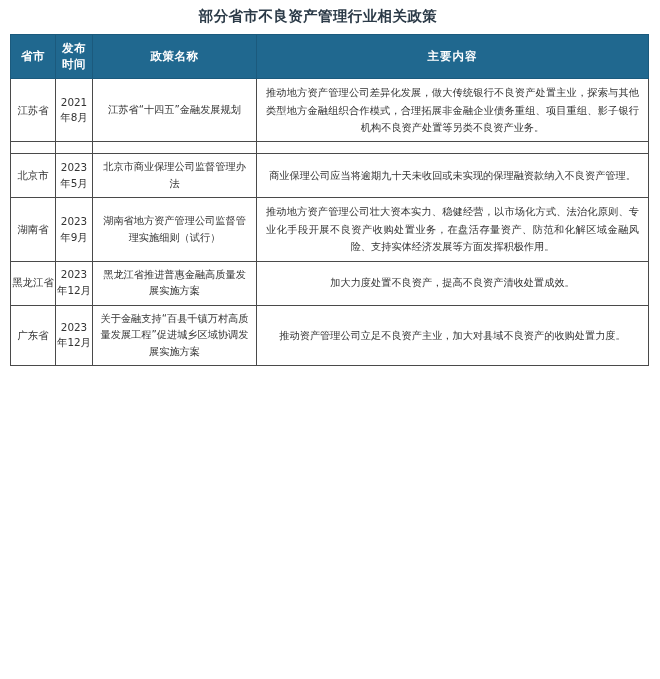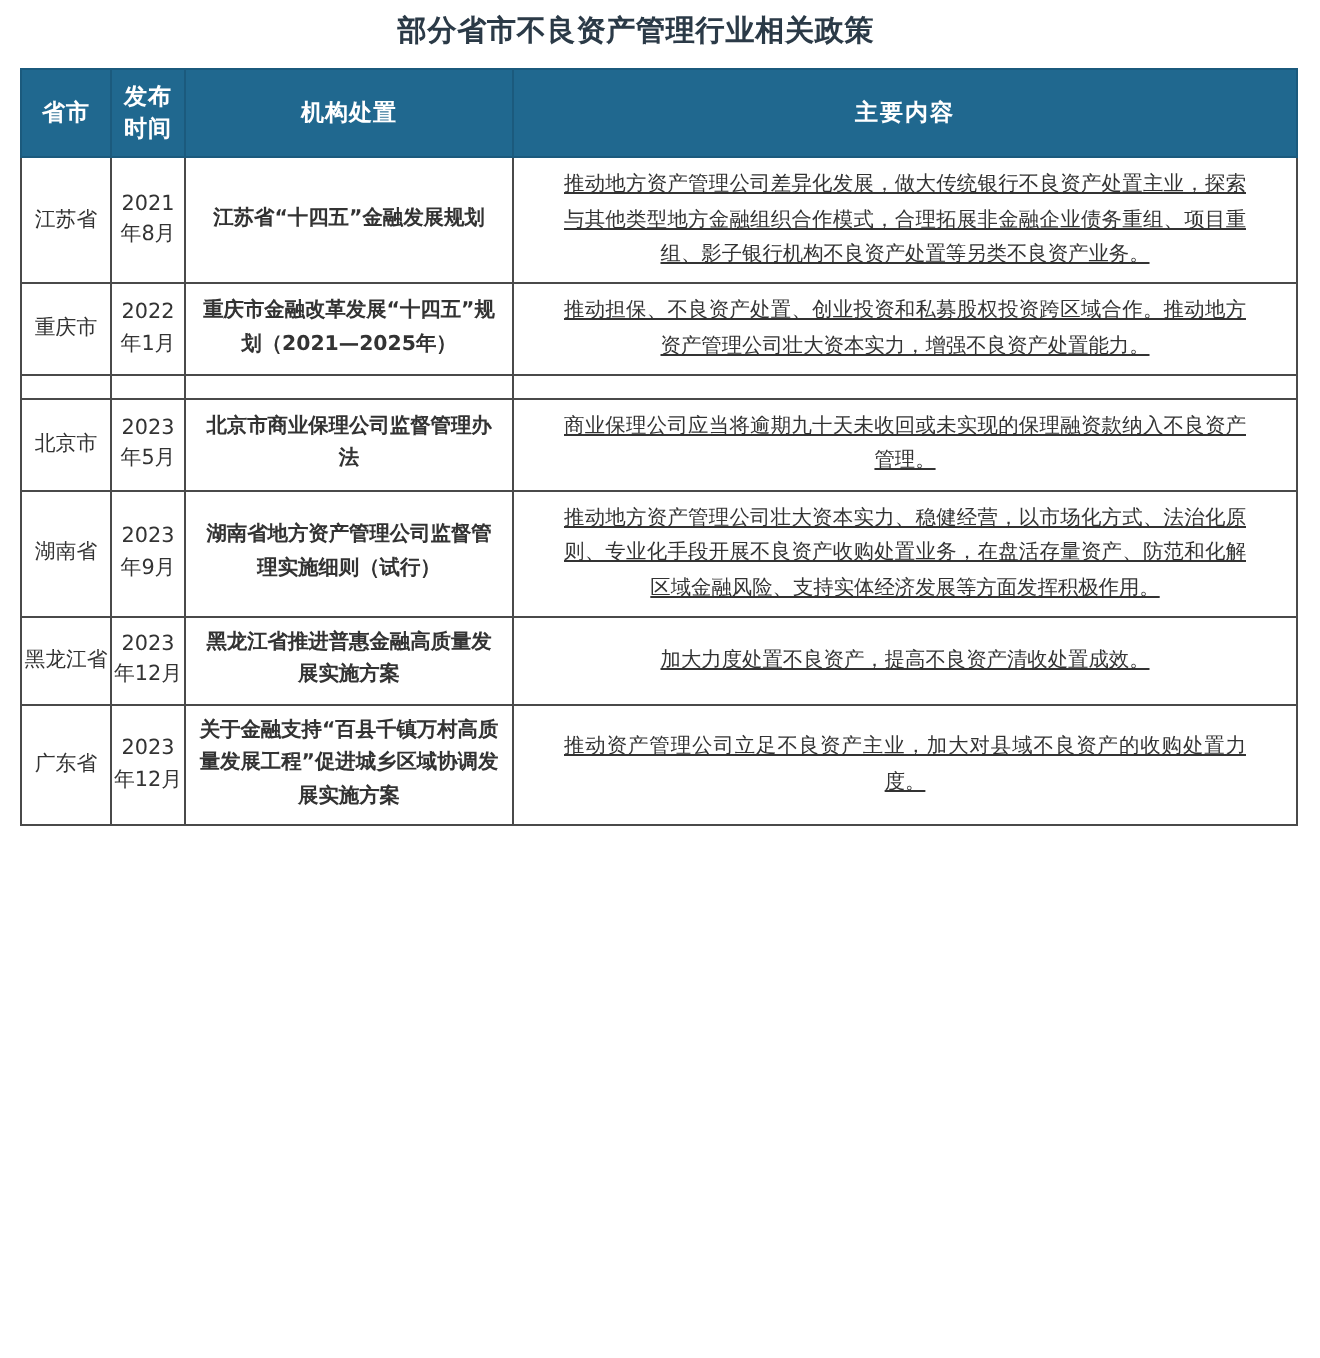--- a/index.html
+++ b/index.html
@@ -70,28 +70,26 @@
   td.prov, td.date {
     text-align: center;
     font-size: 10.4px;
     padding: 5px 1px;
     line-height: 1.5;
   }
   td.name {
     text-align: center;
     padding: 5px 6px;
     line-height: 1.62;
-    font-weight: bold;
   }
   td.body {
     text-align: justify;
     text-align-last: center;
-    padding: 5px 25px;
+    padding: 5px 9px;
     line-height: 1.7;
-    text-decoration: underline;
   }
   tr.spacer td {
     height: 11px;
     padding: 0;
     border-top: 1px solid #4a4a4a;
     border-bottom: 1px solid #4a4a4a;
   }
 </style>
 </head>
 <body>
@@ -108,39 +106,33 @@
         <col class="c-name">
         <col class="c-body">
       </colgroup>
       <thead>
         <tr>
           <th>省市</th>
           <th>
             <span>发布</span><br>
             <span>时间</span>
           </th>
-          <th>机构处置</th>
+          <th>政策名称</th>
           <th class="h-body">主要内容</th>
         </tr>
       </thead>
       <tbody>
 
         <tr>
           <td class="prov">江苏省</td>
           <td class="date">2021年8月</td>
           <td class="name">江苏省“十四五”金融发展规划</td>
           <td class="body">推动地方资产管理公司差异化发展，做大传统银行不良资产处置主业，探索与其他类型地方金融组织合作模式，合理拓展非金融企业债务重组、项目重组、影子银行机构不良资产处置等另类不良资产业务。</td>
         </tr>
 
-        <tr>
-          <td class="prov">重庆市</td>
-          <td class="date">2022年1月</td>
-          <td class="name">重庆市金融改革发展“十四五”规划（2021—2025年）</td>
-          <td class="body">推动担保、不良资产处置、创业投资和私募股权投资跨区域合作。推动地方资产管理公司壮大资本实力，增强不良资产处置能力。</td>
-        </tr>
 
         <tr class="spacer">
           <td></td>
           <td></td>
           <td></td>
           <td></td>
         </tr>
 
 
         <tr>

